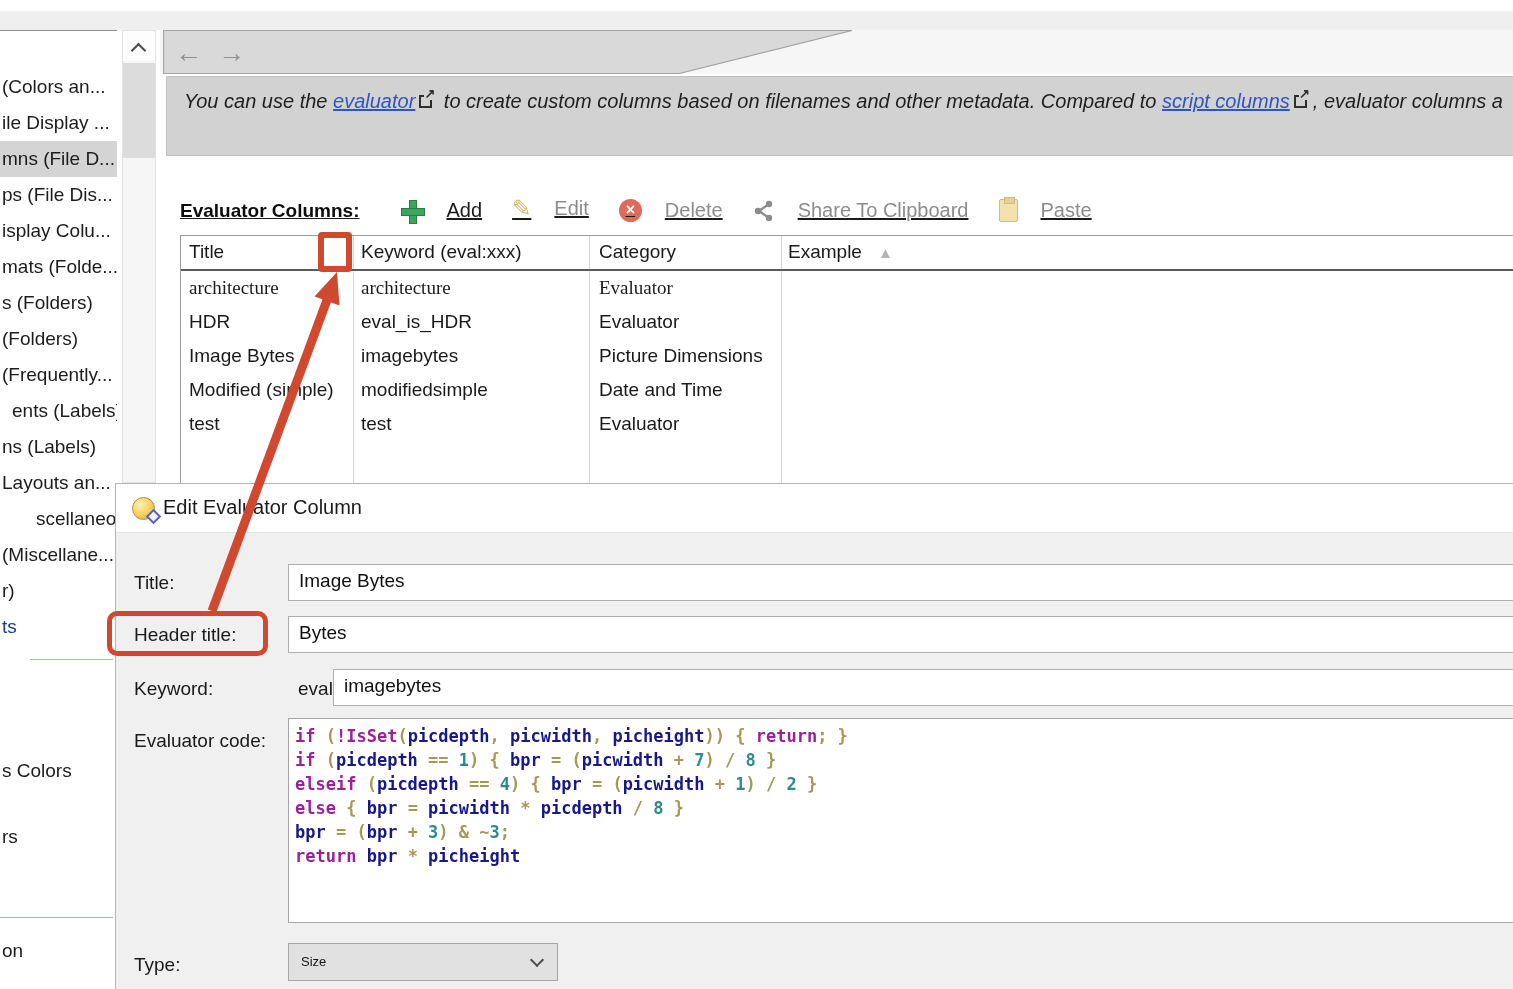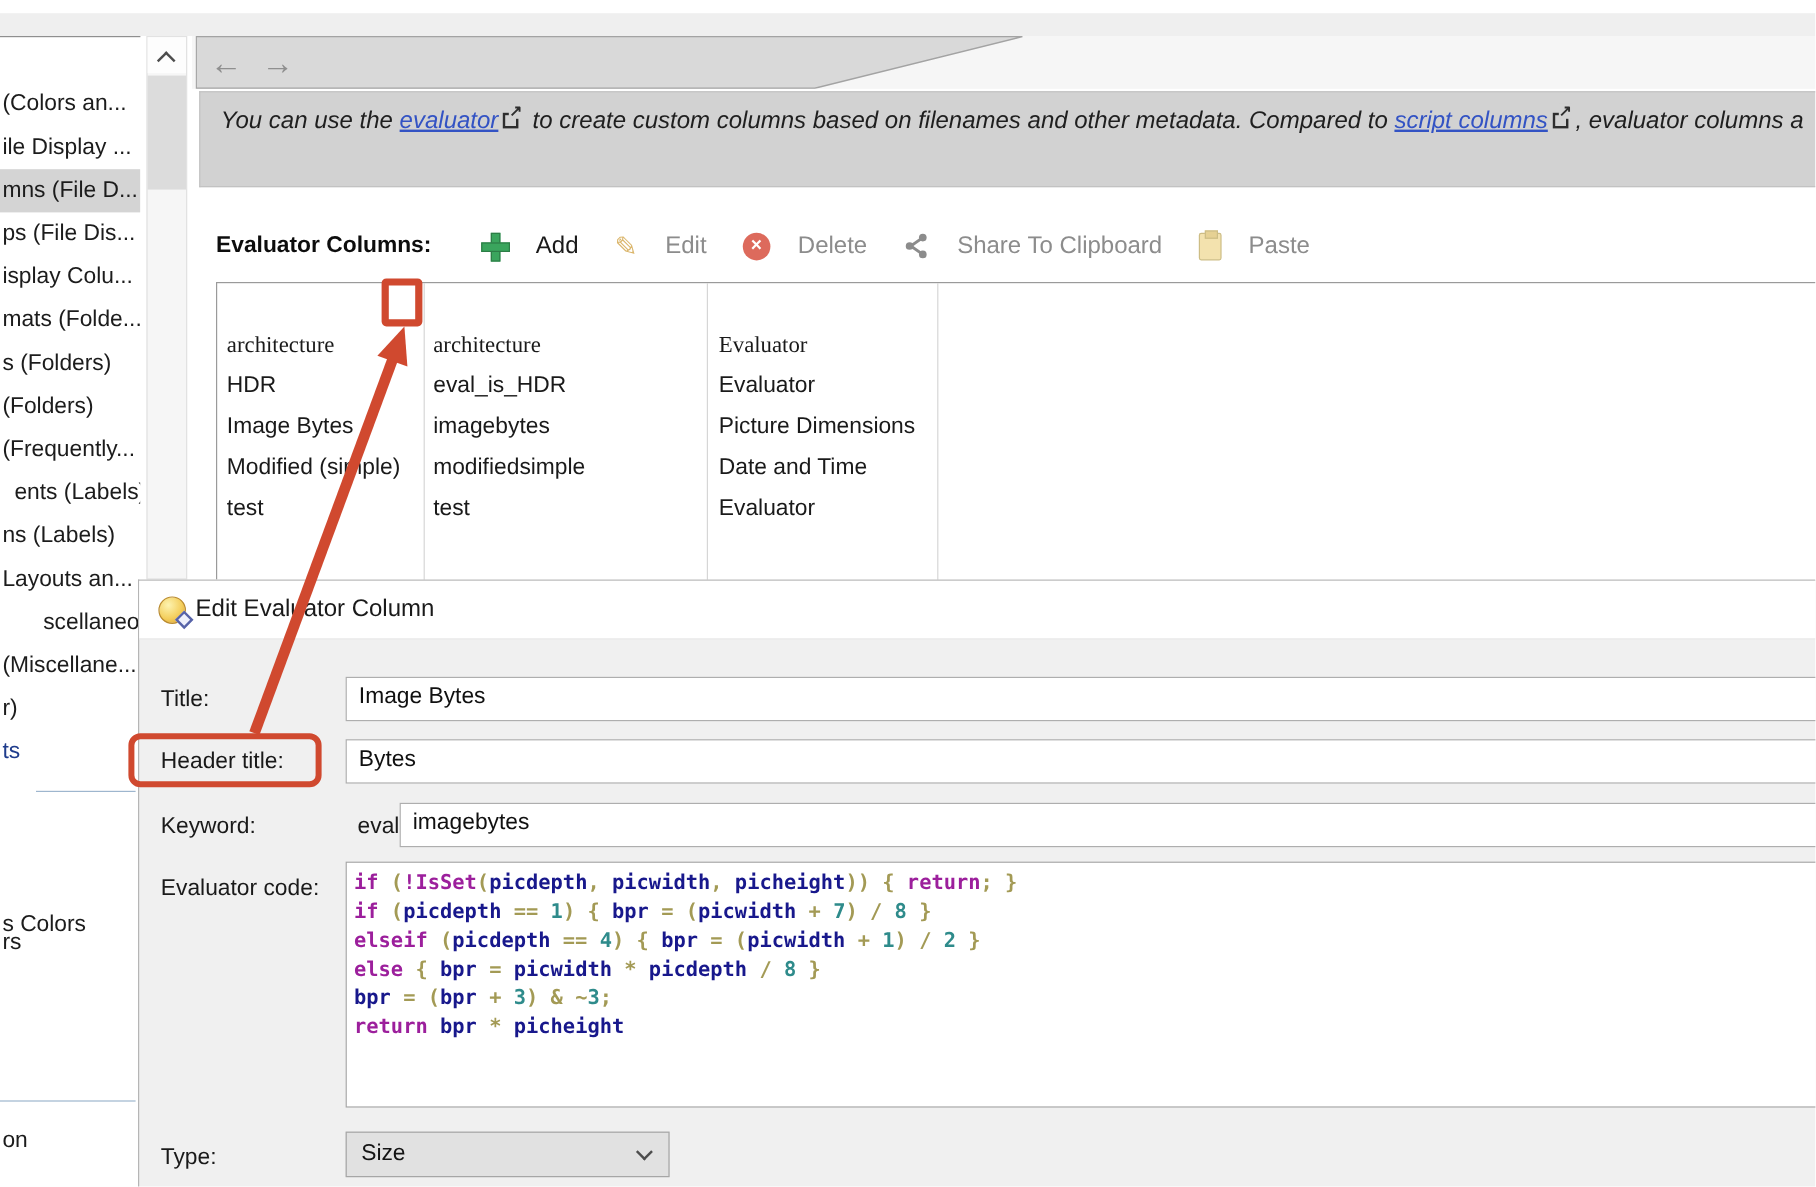--- a/index.html
+++ b/index.html
@@ -30,21 +30,21 @@
   .main-head-bg { left:160px; top:30px; width:1353px; height:44px; background:#f6f6f6; }
   .desc-panel { left:166px; top:76px; width:1347px; height:80px; background:#d2d2d2; border:1px solid #c2c2c2; border-right:none;
     font-style:italic; font-size:20px; color:#1f1f1f; padding:9px 0 0 17px; line-height:30px; white-space:nowrap; overflow:hidden; }
   .nav-arrow { font-size:27px; font-weight:bold; color:#8f8f8f; }
   .crumb-text { font-size:21px; color:#454545; }
   a.desc-link { color:#3353c4; text-decoration:underline; cursor:pointer; }
   .ext-icon { display:inline-block; position:relative; width:13px; height:13px; border:2px solid #2e2e2e; margin:0 6px 0 4px; }
   .ext-icon::after { content:"\2197"; position:absolute; top:-10px; right:-5px; font-size:13px; font-style:normal; font-weight:bold; color:#2e2e2e; background:#d2d2d2; line-height:13px; }
 
   
-  .toolbar { left:180px; top:188px; width:1330px; height:34px; display:flex; align-items:center; }
+  .toolbar { left:180px; top:188px; width:1330px; height:34px; display:flex; align-items:flex-end;text-decoration:underline; }
   .tb-label { font-size:19px; font-weight:bold; color:#0d0d0d; margin-right:42px; }
   .tb-btn { display:flex; align-items:center; margin-right:30px; font-size:20px; color:#8c8c8c; cursor:pointer; }
   .tb-btn .txt { margin-left:23px; }
   .tb-btn.primary { color:#1a1a1a; }
   .plus-icon { position:relative; width:22px; height:22px; }
   .plus-icon::before { content:""; position:absolute; left:8px; top:0; width:6px; height:22px; background:#3aa55d; border:1px solid #2c7d46; }
   .plus-icon::after { content:""; position:absolute; left:0; top:8px; width:22px; height:6px; background:#3aa55d; border:1px solid #2c7d46; }
   .pencil-icon { font-size:23px; color:#dbb66c; font-style:normal; }
   .del-icon { width:23px; height:23px; border-radius:50%; background:#dd6a5c; color:#fff; font-size:16px; font-weight:bold; text-align:center; line-height:22px; }
   .paste-icon { width:19px; height:23px; background:#f3e2ae; border:1px solid #cdbd85; border-radius:2px; position:relative; }
@@ -65,21 +65,21 @@
   .dlg-icon { position:absolute; left:16px; top:11px; width:27px; height:27px; }
   .dlg-icon .ball { position:absolute; left:0; top:2px; width:23px; height:23px; border-radius:50%;
     background:radial-gradient(circle at 35% 30%, #fdf3b0, #f4cf5e 55%, #d99c2b); border:1px solid #b98a2e; }
   .dlg-icon .diamond { position:absolute; right:0; bottom:0; width:11px; height:11px; background:#eef0fb; border:2px solid #5763a8; transform:rotate(45deg); }
   .fld-label { position:absolute; left:18px; font-size:19px; color:#1a1a1a; }
   .fld-input { position:absolute; background:#fff; border:1px solid #aeaeae; font-size:19px; color:#101010; padding:5px 0 0 10px; white-space:nowrap; overflow:hidden; }
   .eval-prefix { position:absolute; font-size:19px; color:#1a1a1a; }
   .code-box { position:absolute; left:172px; top:234px; width:1230px; height:205px; background:#fff; border:1px solid #a6a6a6; padding:5px 0 0 6px; overflow:hidden; }
   .code-line { font-family:"DejaVu Sans Mono","Liberation Mono",monospace; font-size:17px; font-weight:bold; line-height:24px; white-space:pre; }
   .tk-k { color:#9c1f9c; } .tk-v { color:#18188c; } .tk-n { color:#2e8b8b; } .tk-o { color:#a39a55; }
-  .type-select { position:absolute; left:172px; top:459px; width:270px; height:38px; background:#e1e1e1; border:1px solid #a6a6a6; font-size:19px; color:#141414; line-height:36px; padding-left:12px; cursor:pointer; }
+  .type-select { position:absolute; left:172px; top:459px; width:270px; height:38px; background:#e1e1e1; border:1px solid #a6a6a6; font-size:13px; color:#141414; line-height:36px; padding-left:12px; cursor:pointer; }
   .chev-down { position:absolute; right:15px; top:11px; width:10px; height:10px; border-left:2px solid #4d4d4d; border-bottom:2px solid #4d4d4d; transform:rotate(-45deg); }
 
   
   .anno { border-style:solid; background:transparent; pointer-events:none; z-index:60; }
   #anno-svg { left:0; top:0; z-index:59; pointer-events:none; }
 </style>
 </head>
 <body>
 
 <div id="root">
@@ -98,21 +98,21 @@
         <div class="sb-item" style="top: 290px;">(Folders)</div>
         <div class="sb-item" style="top: 326px;">(Frequently...</div>
         <div class="sb-item" style="top: 362px; padding-left: 12px;">ents (Labels)</div>
         <div class="sb-item" style="top: 398px;">ns (Labels)</div>
         <div class="sb-item" style="top: 434px;">Layouts an...</div>
         <div class="sb-item" style="top: 470px; padding-left: 36px;">scellaneous)</div>
         <div class="sb-item" style="top: 506px;">(Miscellane...</div>
         <div class="sb-item" style="top: 542px;">r)</div>
         <div class="sb-item link" style="top: 578px;">ts</div>
         <div class="sb-item" style="top: 722px;">s Colors</div>
-        <div class="sb-item" style="top: 737px;">rs</div>
+        <div class="sb-item" style="top: 788px;">rs</div>
         <div class="sb-item" style="top: 902px;">on</div>
       </div>
     <div class="abs sb-line" style="left:30px; top:628px; width:83px;"></div>
     <div class="abs sb-line" style="left:0; top:886px; width:113px;"></div>
   </div>
 
   <div class="abs sb-scroll">
     <div class="sb-scroll-btn">
       <span class="chev-up"></span>
     </div>
@@ -159,20 +159,26 @@
     <span class="tb-btn">
       <span class="paste-icon"></span>
       <span class="txt">Paste</span>
     </span>
   </div>
 
   <div class="abs table">
     <div class="tbl-sep" style="left:172px;"></div>
     <div class="tbl-sep" style="left:408px;"></div>
     <div class="tbl-sep" style="left:600px;"></div>
+    <div class="tbl-head">
+      <span class="tbl-cell" style="left:8px; top:5px; width:160px;">Title</span>
+      <span class="tbl-cell" style="left:180px; top:5px; width:224px;">Keyword (eval:xxx)</span>
+      <span class="tbl-cell" style="left:418px; top:5px; width:178px;">Category</span>
+      <span class="tbl-cell" style="left:607px; top:5px; width:260px;"><span>Example</span><span class="sort-tri">▲</span></span>
+    </div>
     <div id="tbl-rows">
         <div class="tbl-row" style="top: 37px; font-family: Liberation Serif, serif;">
           <span class="tbl-cell" style="left: 8px; top: 4px; width: 160px;">architecture</span>
           <span class="tbl-cell" style="left: 180px; top: 4px; width: 224px;">architecture</span>
           <span class="tbl-cell" style="left: 418px; top: 4px; width: 178px;">Evaluator</span>
           <span class="tbl-cell" style="left: 607px; top: 4px; width: 400px;"></span>
         </div>
         <div class="tbl-row" style="top: 71px;">
           <span class="tbl-cell" style="left: 8px; top: 4px; width: 160px;">HDR</span>
           <span class="tbl-cell" style="left: 180px; top: 4px; width: 224px;">eval_is_HDR</span>

